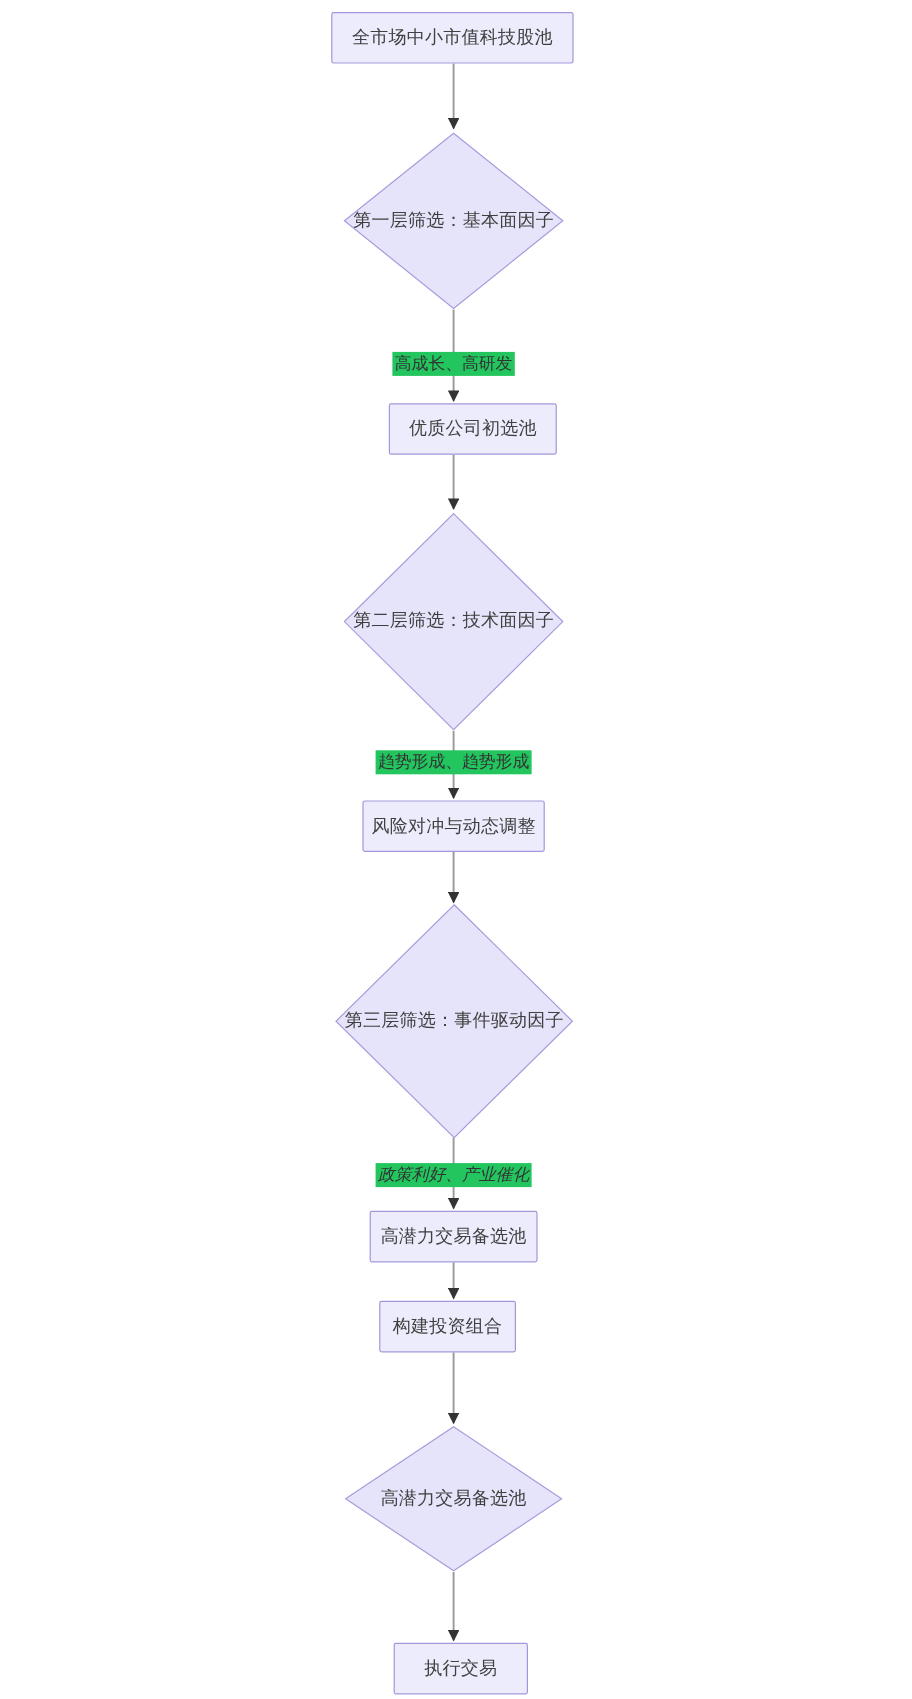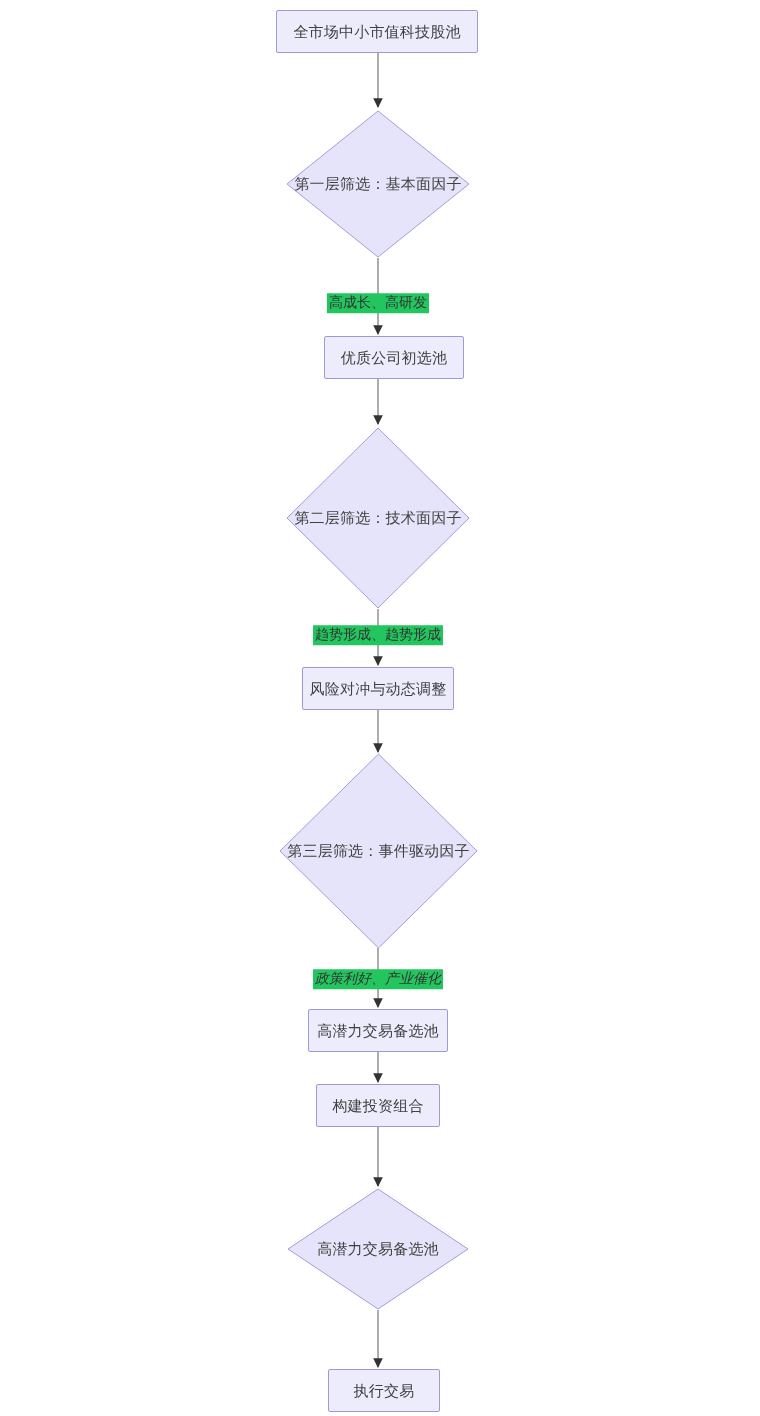--- a/index.html
+++ b/index.html
@@ -144,21 +144,21 @@
   </div>
 
   <div class="edge-label" style="left:378px; top:979px;font-style:italic;">
     <span>政策利好、产业催化</span>
   </div>
 
   <div class="node rect" style="left:308px; top:1009px; width:140px; height:43px;">
     <span class="label">高潜力交易备选池</span>
   </div>
 
-  <div class="node rect" style="left:316px; top:1084px; width:124px; height:43px;">
+  <div class="node rect" style="left:316px; top:1084px; width:114px; height:43px;">
     <span class="label">构建投资组合</span>
   </div>
 
   <div class="node diamond-wrap" style="left:287px; top:1188px; width:182px; height:122px;">
     <svg class="diamond-shape" viewBox="0 0 182 122" preserveAspectRatio="none">
       <polygon points="91,1 181,61 91,121 1,61"></polygon>
     </svg>
     <span class="label">高潜力交易备选池</span>
   </div>
 

